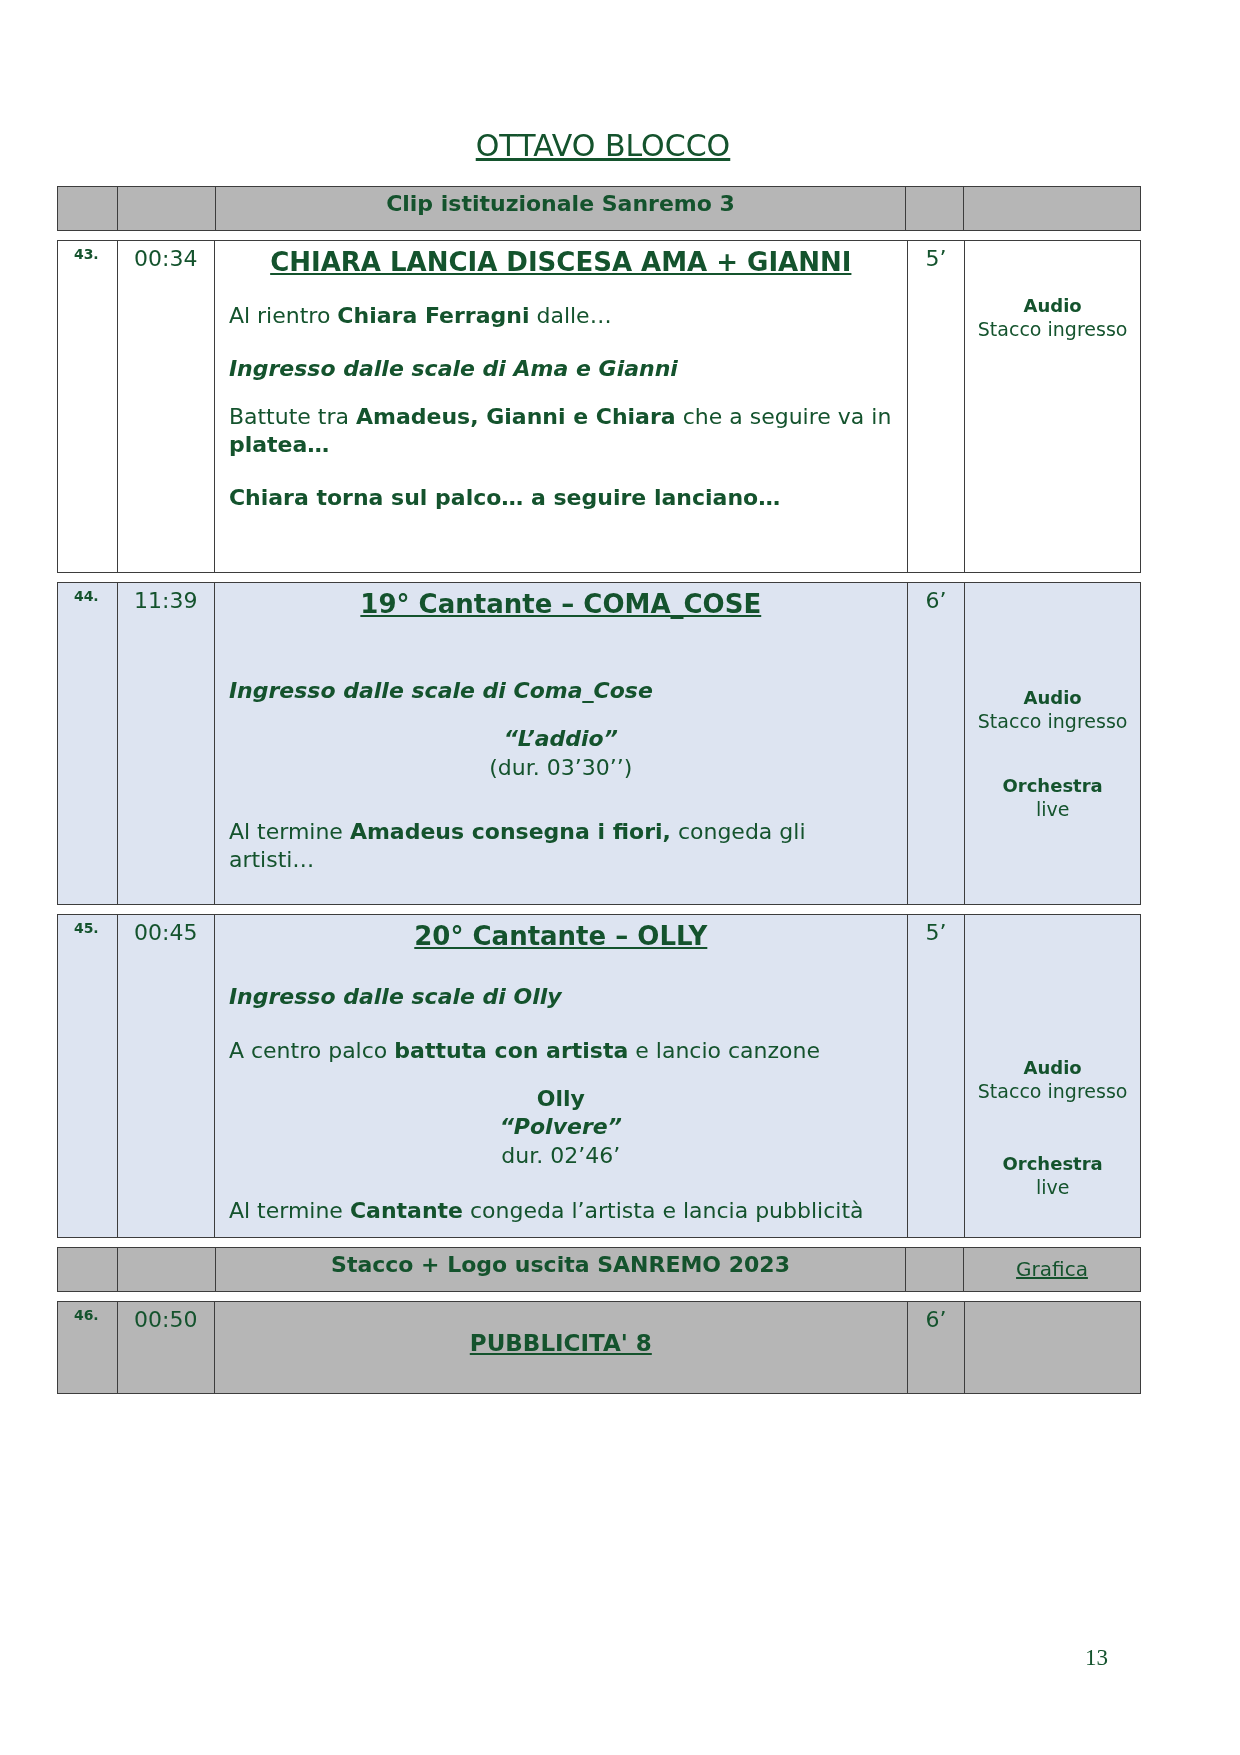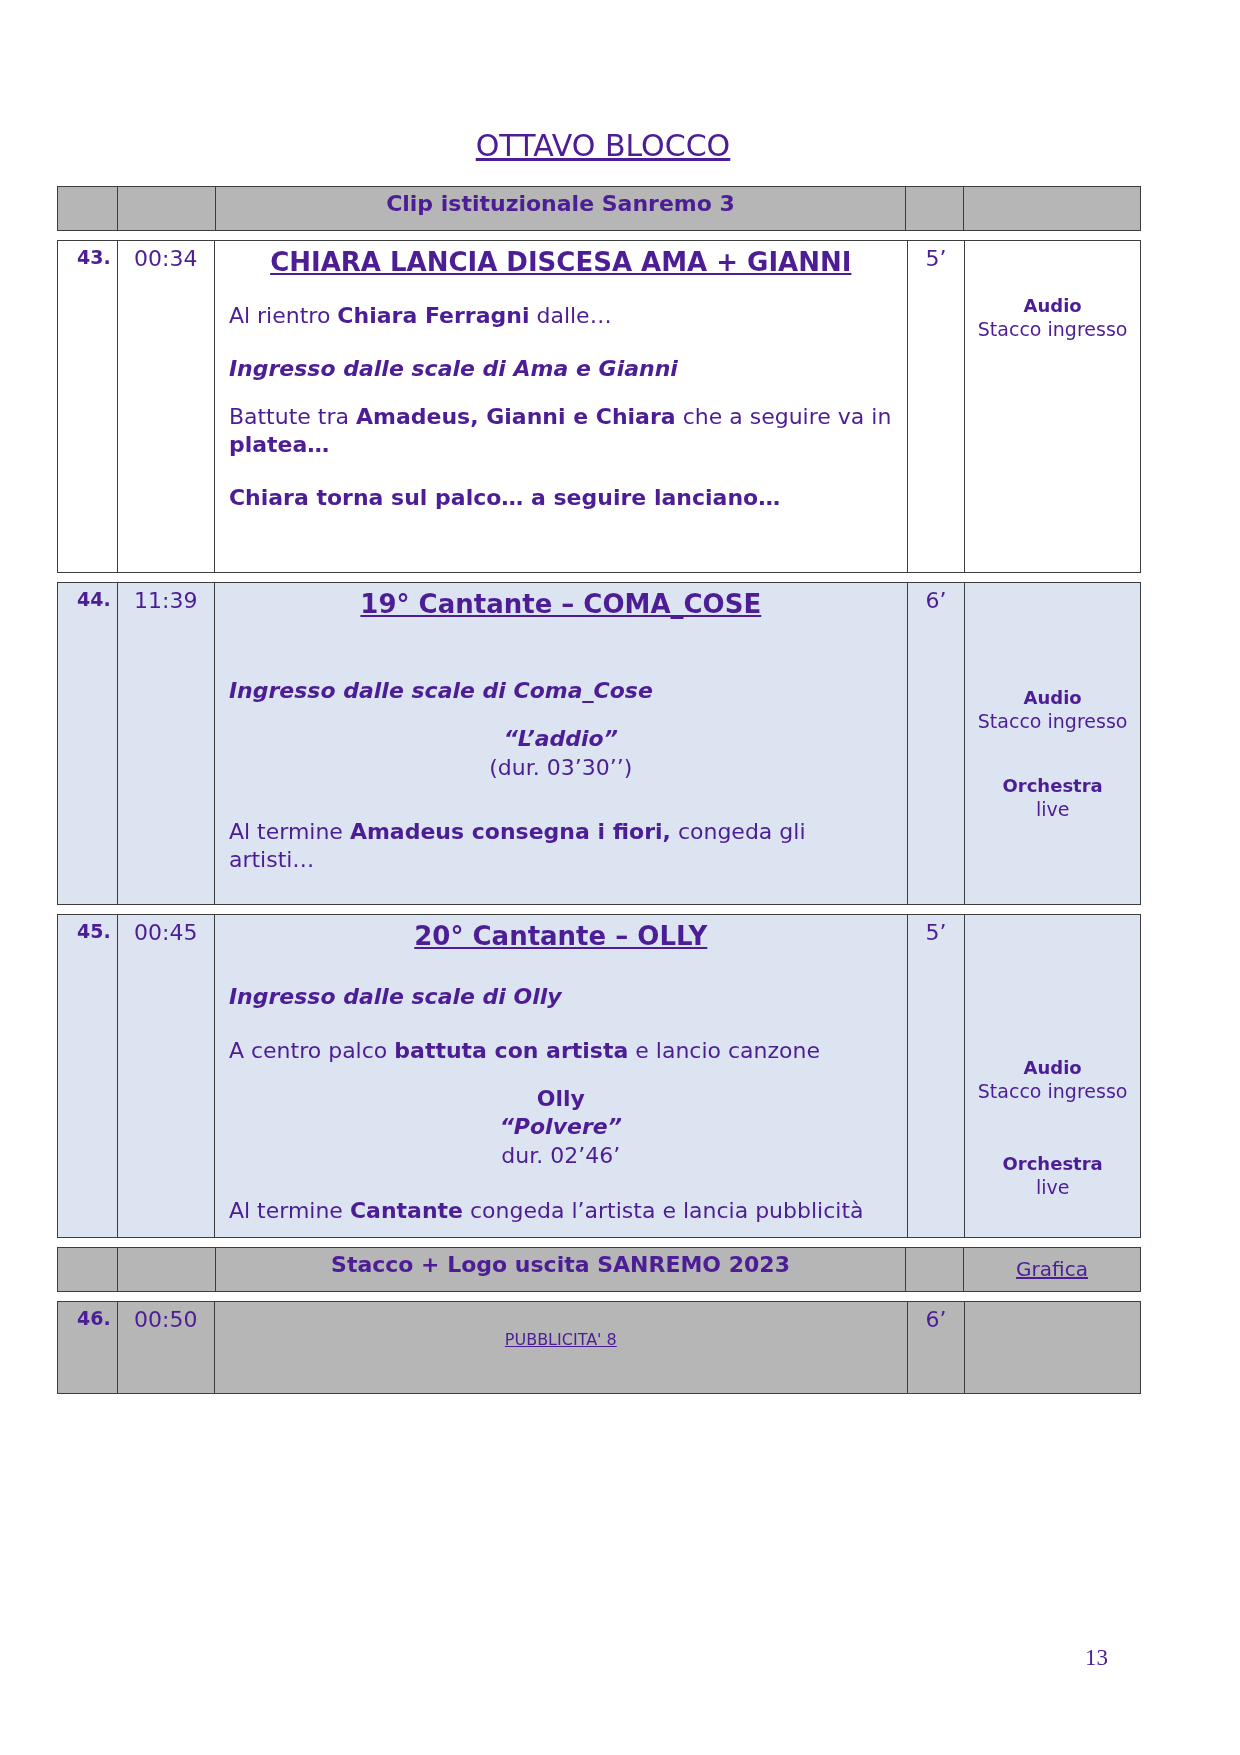--- a/index.html
+++ b/index.html
@@ -1,34 +1,34 @@
 <!DOCTYPE html>
 <html><head>
 <meta charset="utf-8">
 <style>
   html,body { margin:0; padding:0; background:#ffffff; }
   .page {
     position:relative; width:1240px; height:1755px; background:#ffffff;
-    font-family:"DejaVu Sans", sans-serif; color:#4c1d95;
+    font-family:"DejaVu Sans", sans-serif; color:#14532d;
     overflow:hidden;
   }
   .doc-title {
     position:absolute; top:128px; left:57px; width:1092px;
     text-align:center; font-size:30px; font-weight:normal; margin:0;
   }
   .doc-title .u { text-decoration:underline; }
 
   .tbl { position:absolute; left:57px; top:186px; width:1084px; }
   .trow {
     display:flex; align-items:stretch; box-sizing:border-box;
     border:1px solid #3d3d3d; margin-bottom:9px; background:#fff;
   }
   .cell { box-sizing:border-box; border-right:1px solid #3d3d3d; padding:3px 4px; }
   .cell:last-child { border-right:none; }
-  .c-num  { width:60px;  text-align:right; font-weight:bold; font-size:19px; padding-top:5px; padding-right:6px; }
+  .c-num  { width:60px;  text-align:center; font-weight:bold; font-size:14px; padding-top:5px; padding-right:6px; }
   .c-time { width:98px;  text-align:center; font-size:22px; padding-top:5px; }
   .c-content { width:698px; font-size:22px; padding:2px 14px 12px 14px; }
   .c-dur  { width:58px;  text-align:center; font-size:22px; padding-top:5px; }
   .c-notes { width:176px; display:flex; flex-direction:column; align-items:center; text-align:center; }
 
   .bg-gray { background:#b6b6b6; }
   .bg-blue { background:#dde4f1; }
 
   .r-header { min-height:37px; }
   .r-43 { min-height:333px; }
@@ -51,21 +51,21 @@
   .grafica { align-self:center; font-size:20px; line-height:27px;text-decoration:underline; }
 
   .note-label  { font-weight:bold; font-size:18px; line-height:1.3; }
   .note-detail { font-size:19px; line-height:1.3; }
   .nb1-43 { margin-top:50px; }
   .nb1-44 { margin-top:100px; }
   .nb2-44 { margin-top:40px; }
   .nb1-45 { margin-top:138px; }
   .nb2-45 { margin-top:48px; }
 
-  .r46-title { margin:26px 0 0 0; text-align:center; font-weight:normal; font-size:16px; }
+  .r46-title { margin:26px 0 0 0; text-align:center; font-weight:bold; font-size:23px; }
   .r46-title .u { text-decoration:underline; }
 
   .page-num {
     position:absolute; top:1645px; left:1085px;
     font-family:"Liberation Serif", serif; font-size:23px;
   }
 </style>
 </head>
 <body>
 

